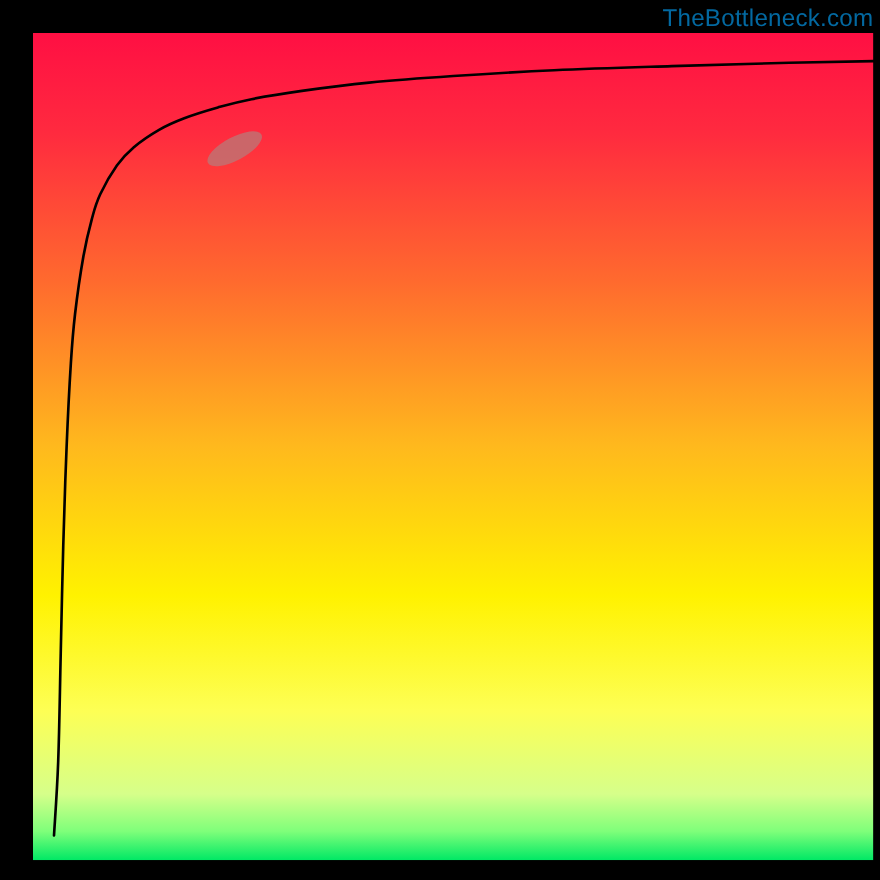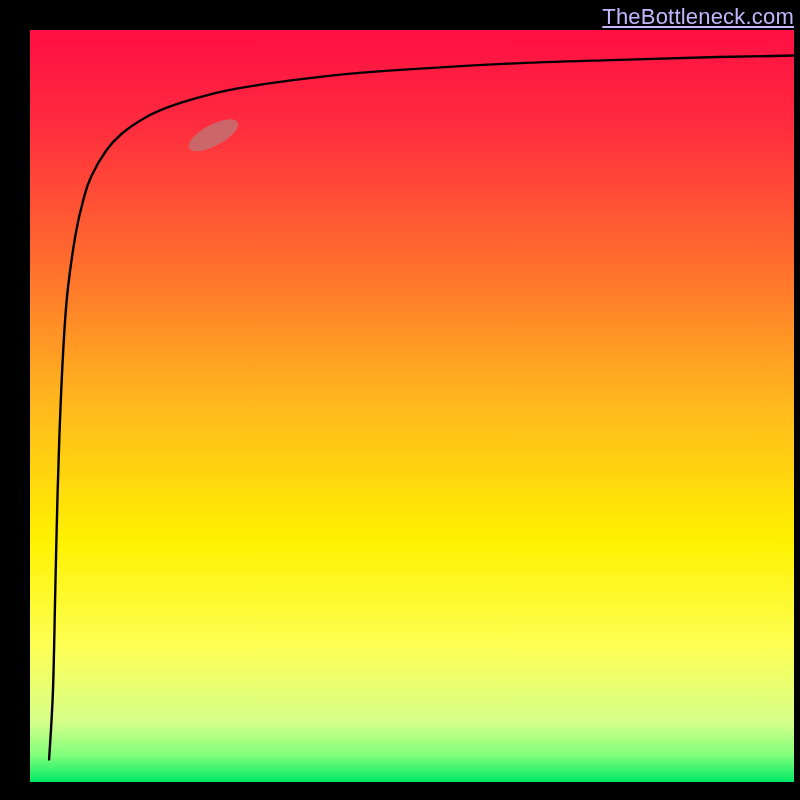--- a/index.html
+++ b/index.html
@@ -27,25 +27,24 @@
     position: absolute;
     inset: 0;
   }
   .curve {
     position: absolute;
     inset: 0;
     overflow: visible;
   }
   .watermark {
     position: absolute;
-    color: #c4b5fd;
+    color: #0369a1;
     font-size: 22px;
     letter-spacing: 0.2px;
     font-weight: 400;
-    text-decoration: underline;
   }
   .marker {
     fill: rgba(188, 118, 118, 0.78);
   }
   .curve-path {
     fill: none;
     stroke: #000;
     stroke-width: 2.4;
     stroke-linecap: round;
   }

